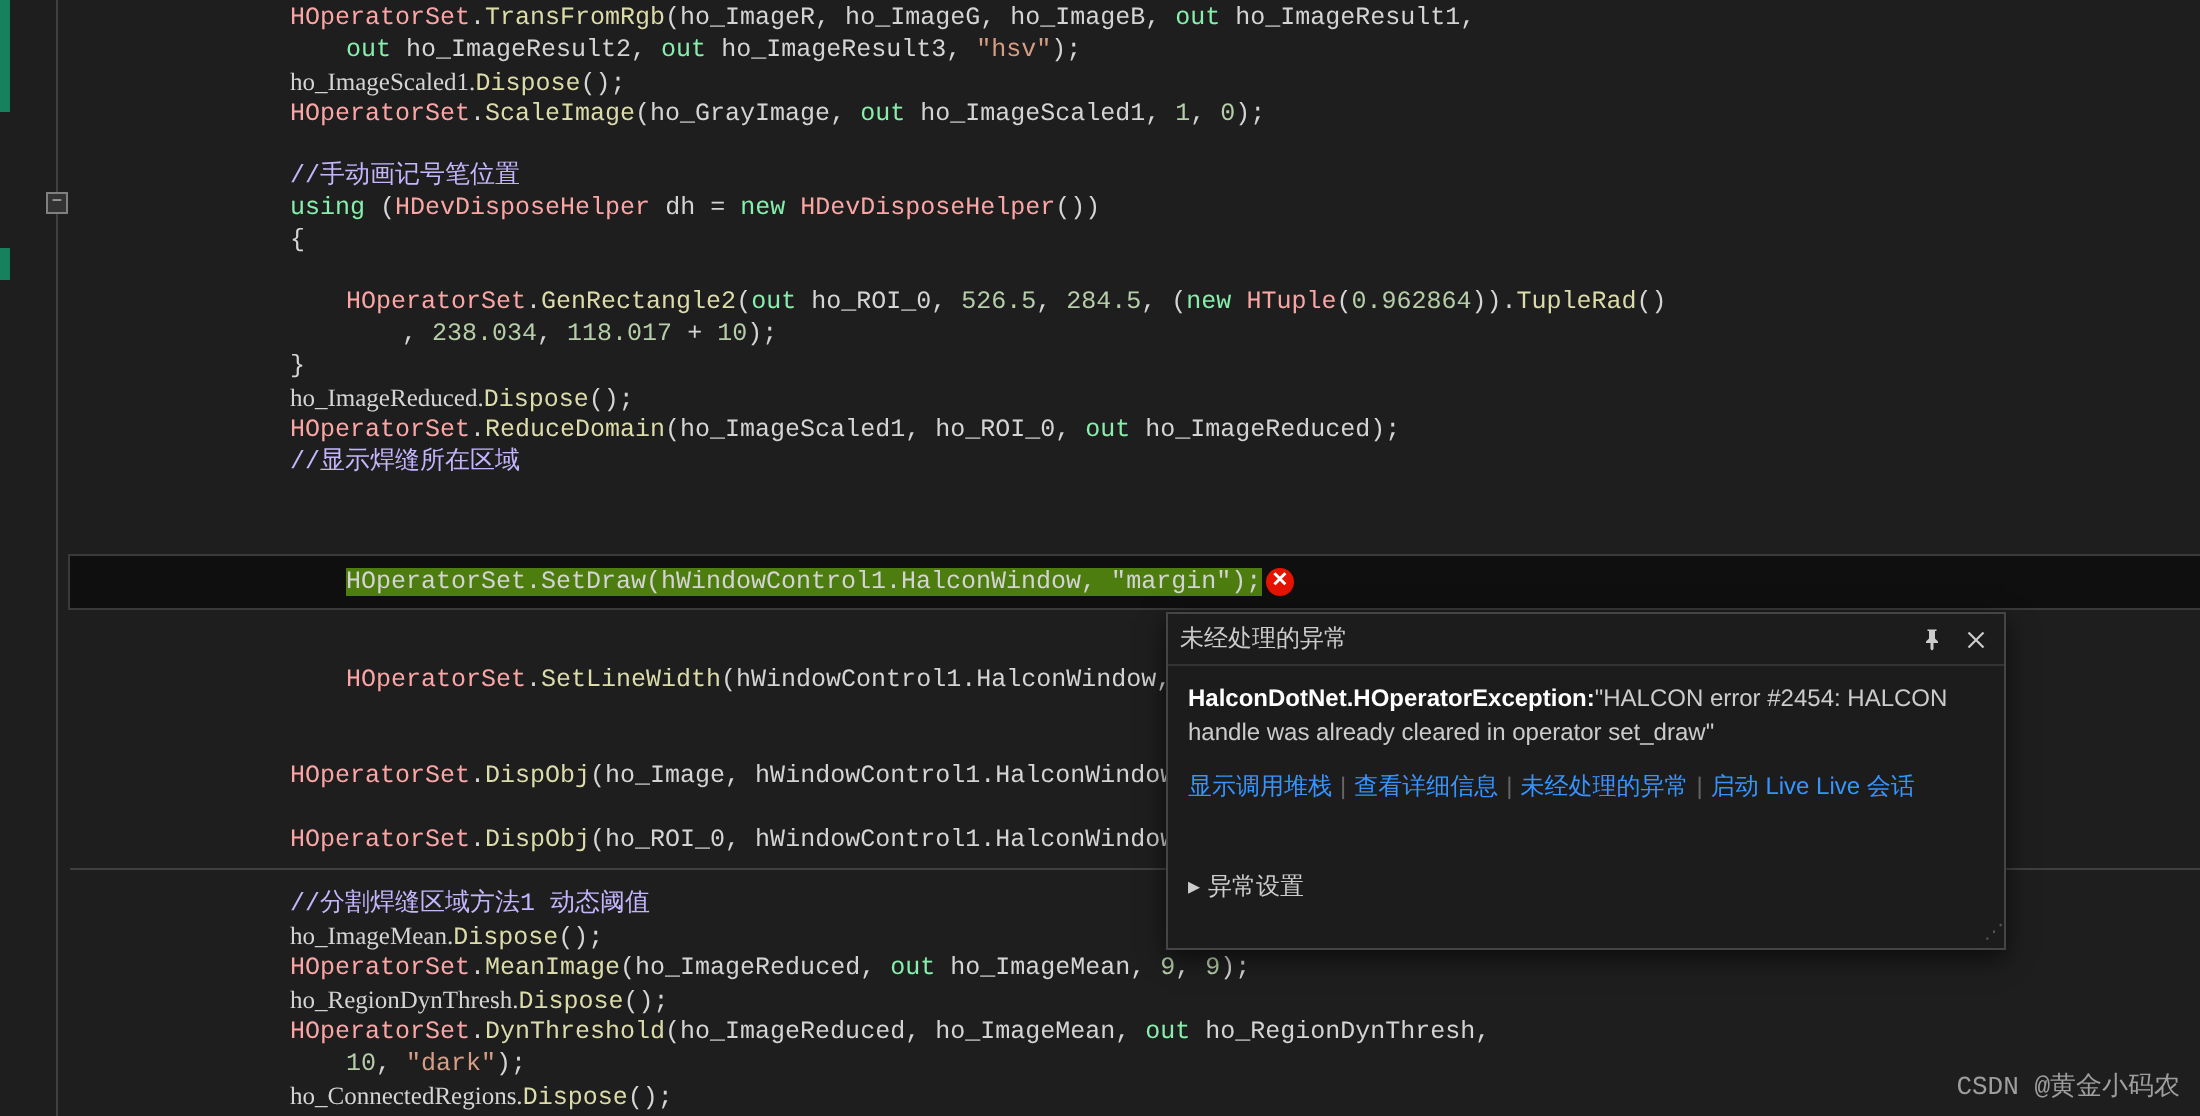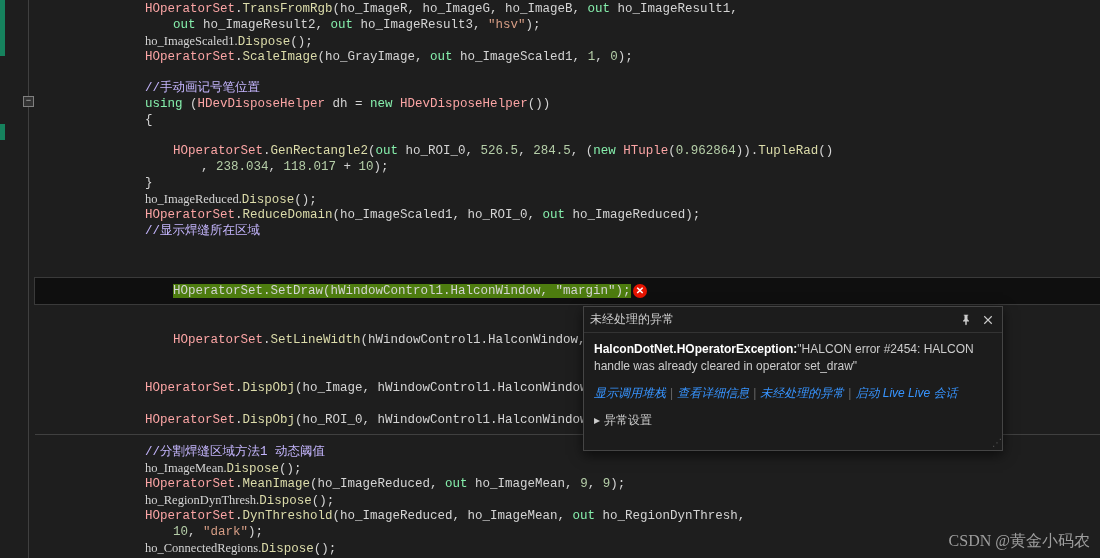--- a/index.html
+++ b/index.html
@@ -27,27 +27,27 @@
   .error-dot { position: absolute; width: 14px; height: 14px; border-radius: 50%; background: #e51400; color: #fff; font-size: 10px; line-height: 14px; text-align: center; font-weight: bold; font-family: Arial, sans-serif; }
 
   .exception-popup { position: absolute; width: 420px; background: #1c1c1c; border: 1px solid #454545; color: #cccccc; font-family: "Segoe UI", sans-serif; font-size: 12px; box-shadow: 0 4px 12px rgba(0,0,0,.6); }
   .exception-popup .hdr { display: flex; align-items: center; justify-content: space-between; padding: 4px 6px; border-bottom: 1px solid #333; }
   .exception-popup .hdr-title { color: #ccc; }
   .exception-popup .hdr-icons { display: flex; gap: 6px; }
   .exception-popup .hdr-icons span { cursor: pointer; width: 16px; height: 16px; display: inline-flex; align-items: center; justify-content: center; color: #ccc; }
   .exception-popup .msg { padding: 8px 10px 6px; line-height: 1.4; }
   .exception-popup .msg b { font-weight: 600; color: #fff; }
   .exception-popup .links { padding: 4px 10px 6px; color: #3794ff; }
-  .exception-popup .links a { color: #3794ff; text-decoration: none; cursor: pointer; font-style: italic; }
+  .exception-popup .links a { color: #3794ff; text-decoration: none; cursor: pointer; }
   .exception-popup .links .sep { color: #666; padding: 0 4px; }
-  .exception-popup .settings { padding: 4px 10px 8px; color: #ccc; cursor: pointer; }
+  .exception-popup .settings { padding: 4px 10px 8px; color: #ccc; cursor: pointer; margin-top: 23px; }
   .exception-popup .settings .tri { display: inline-block; margin-right: 4px; color: #ccc; }
   .exception-popup .grip { text-align: right; padding: 0 2px 2px; color: #555; font-size: 10px; letter-spacing: -2px; }
 
-  .watermark { position: absolute; right: 10px; bottom: 6px; color: #9e9e9e; font-family: Liberation Serif, serif; font-size: 16px; }
+  .watermark { position: absolute; right: 10px; bottom: 6px; color: #9e9e9e; font-family: Liberation Mono, monospace; font-size: 13px; }
 </style>
 </head>
 <body>
 
 <div class="editor-area">
   <div class="gutter">
     <div class="fold-line"></div>
     <div id="gutter-accents">
         <div class="gutter-accent" style="top: 0px; height: 56px;"></div>
         <div class="gutter-accent" style="top: 124px; height: 16px;"></div>

